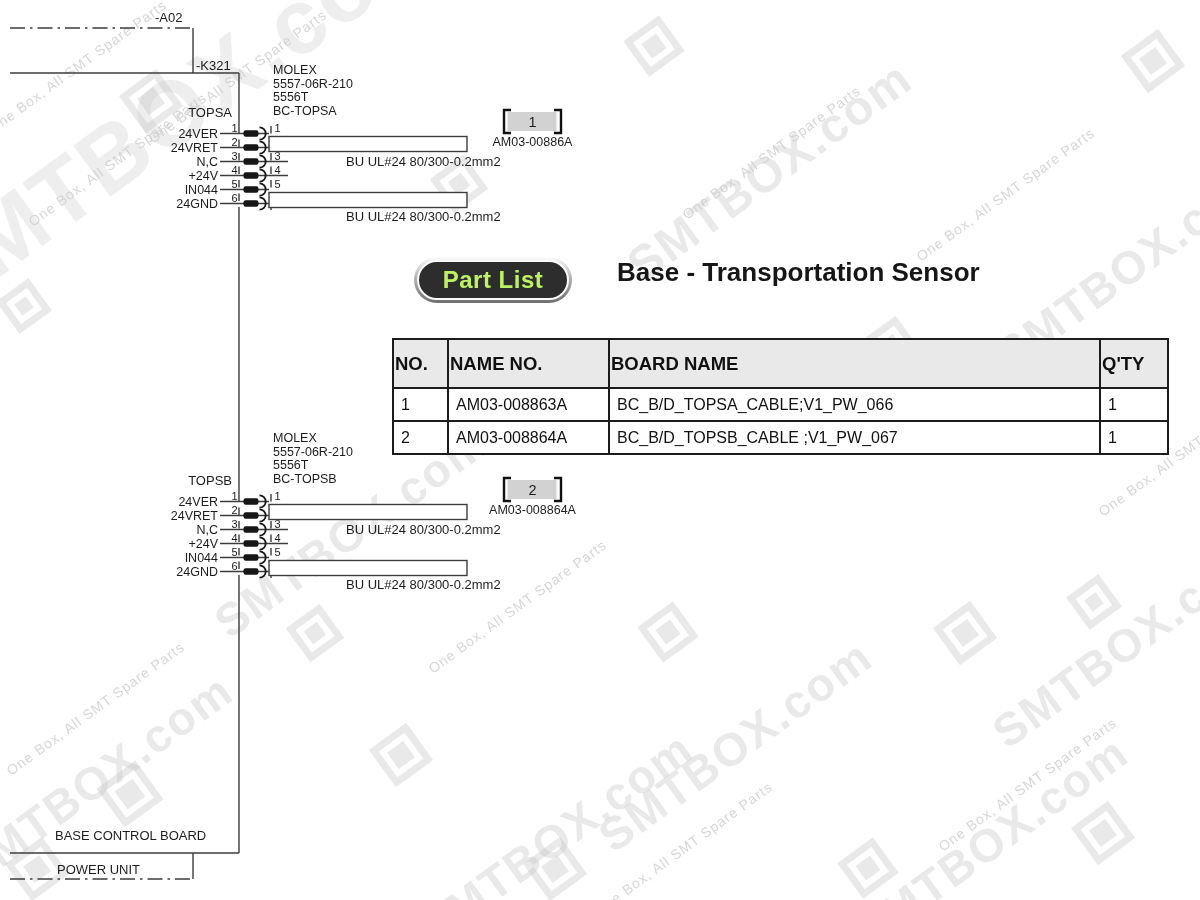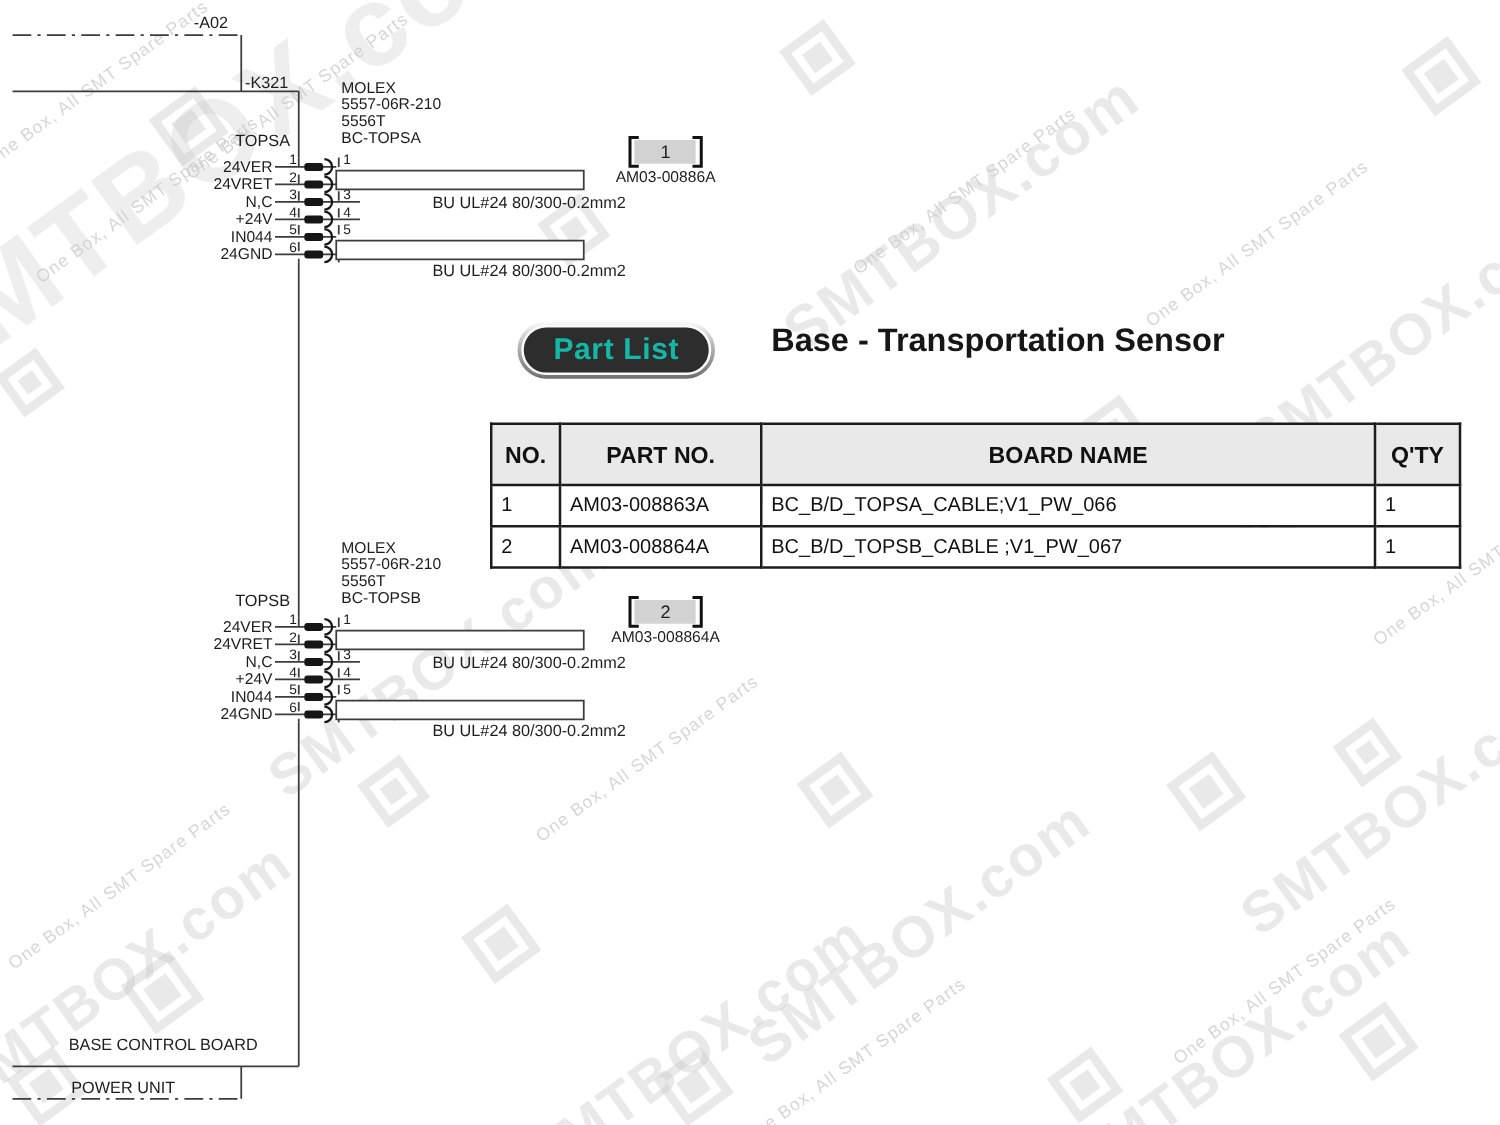--- a/index.html
+++ b/index.html
@@ -27,28 +27,28 @@
   .refbox{fill:#d2d2d2;}
   .t11{font-size:11px;} .t12{font-size:12.5px;} .t13{font-size:13px;}
   .t14{font-size:14.5px;}
   .mid{text-anchor:middle;} .end{text-anchor:end;}
   
   .overlay{position:absolute;inset:0;z-index:3;pointer-events:none;}
   .plist-badge{position:absolute;left:414px;top:257px;width:158px;height:46px;
       border-radius:24px;background:linear-gradient(180deg,#fdfdfd 0%,#b9b9b9 40%,#6f6f6f 100%);
       padding:3px;box-sizing:border-box;}
   .plist-badge-inner{width:100%;height:100%;box-sizing:border-box;border-radius:20px;
-      background:#2d2d2d;border:2px solid #fafafa;color:#14b8a6;font-size:24px;font-weight:bold;
+      background:#2d2d2d;border:2px solid #fafafa;color:#bef264;font-size:24px;font-weight:bold;
       display:flex;align-items:center;justify-content:center;letter-spacing:.5px;}
   .plist-title{position:absolute;left:617px;top:257px;font-size:26px;font-weight:bold;color:#161616;}
   .plist-table{position:absolute;left:392px;top:338px;}
   .plist-table table{border-collapse:collapse;table-layout:fixed;width:775px;background:transparent;}
   .plist-table th,.plist-table td{border:2px solid #1c1c1c;overflow:hidden;white-space:nowrap;}
   .plist-table th{background:#e9e9e9;height:45px;font-size:18.5px;font-weight:bold;
-      text-align:center;color:#111;}
+      text-align:left;color:#111;}
   .plist-table td{height:31px;font-size:16px;color:#111;text-align:left;padding:0 0 0 7px;
       background:#fff;}
 </style>
 </head>
 <body>
 
 <div class="stage">
 
   <div class="wm-layer">
     <span class="wm" style="left:-75px;top:240px;font-size:92px;opacity:.30">SMTBOX.com</span>
@@ -255,21 +255,21 @@
       <table>
         <colgroup>
           <col style="width:55px">
             <col style="width:161px">
             <col style="width:491px">
             <col style="width:68px">
         </colgroup>
         <thead>
           <tr>
             <th>NO.</th>
-            <th>PART NO.</th>
+            <th>NAME NO.</th>
             <th>BOARD NAME</th>
             <th>Q'TY</th>
           </tr>
         </thead>
         <tbody>
           <tr>
             <td>1</td>
             <td>AM03-008863A</td>
             <td>BC_B/D_TOPSA_CABLE;V1_PW_066</td>
             <td>1</td>

